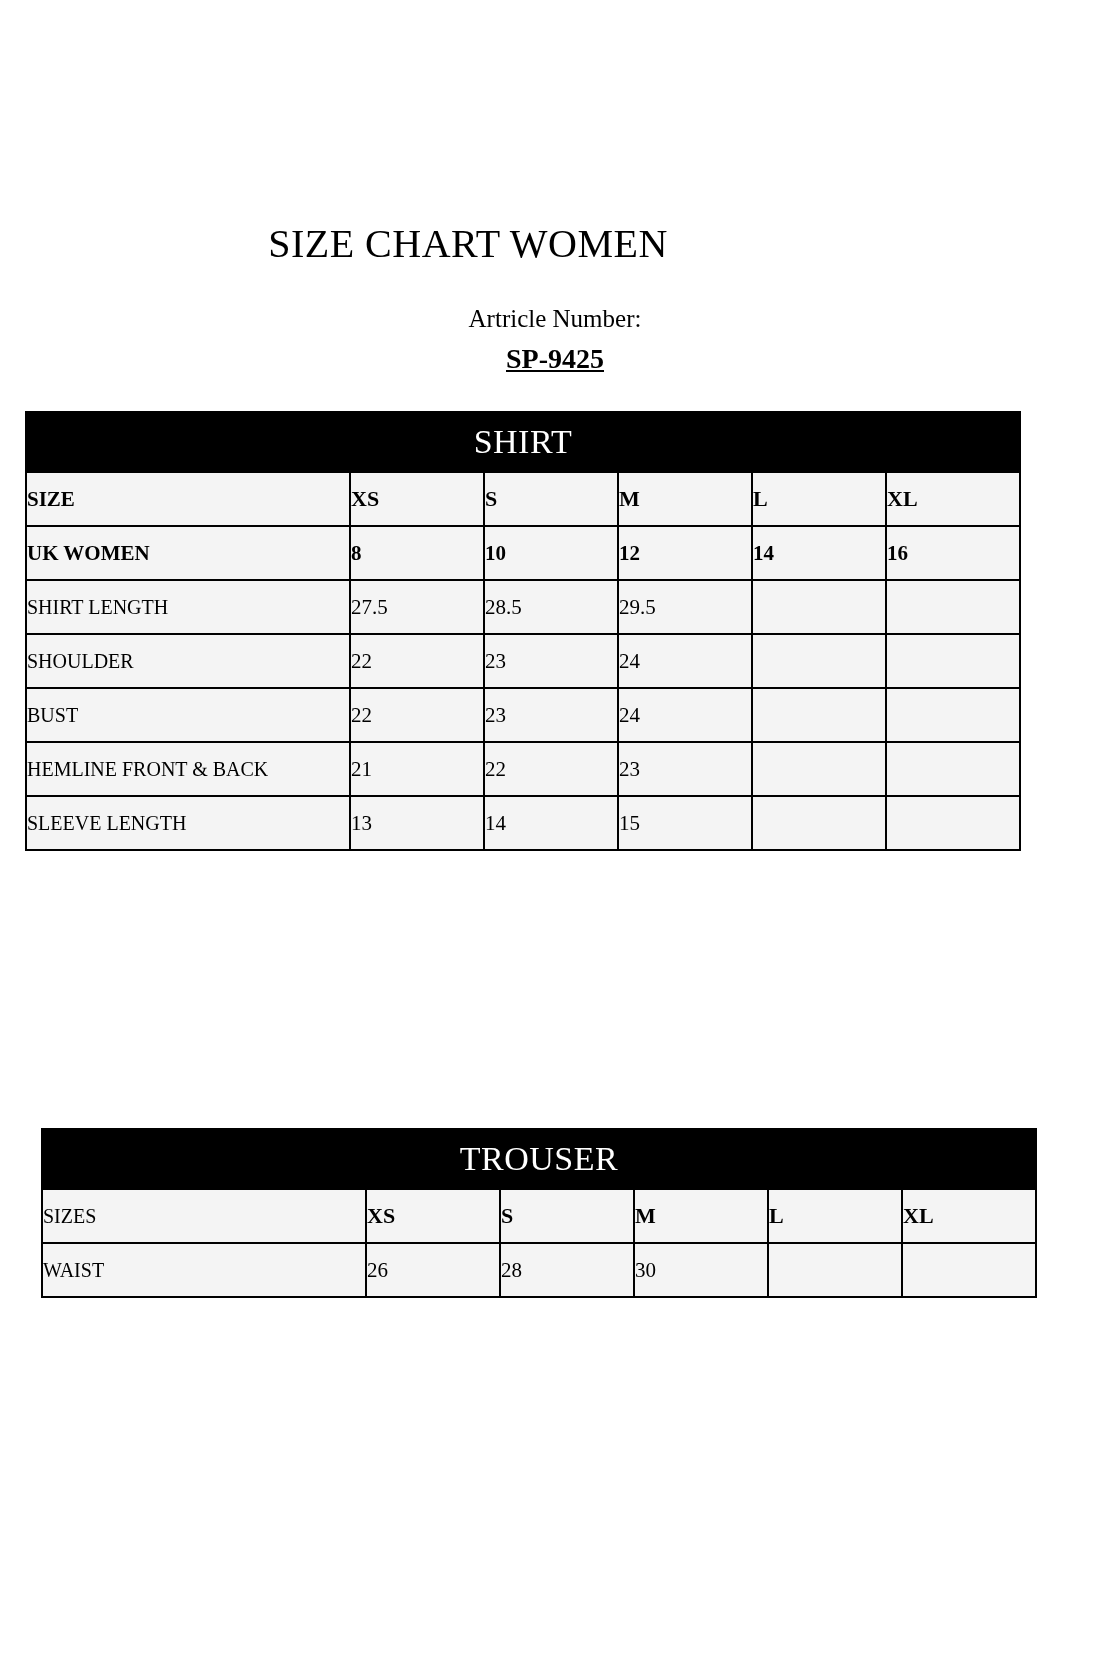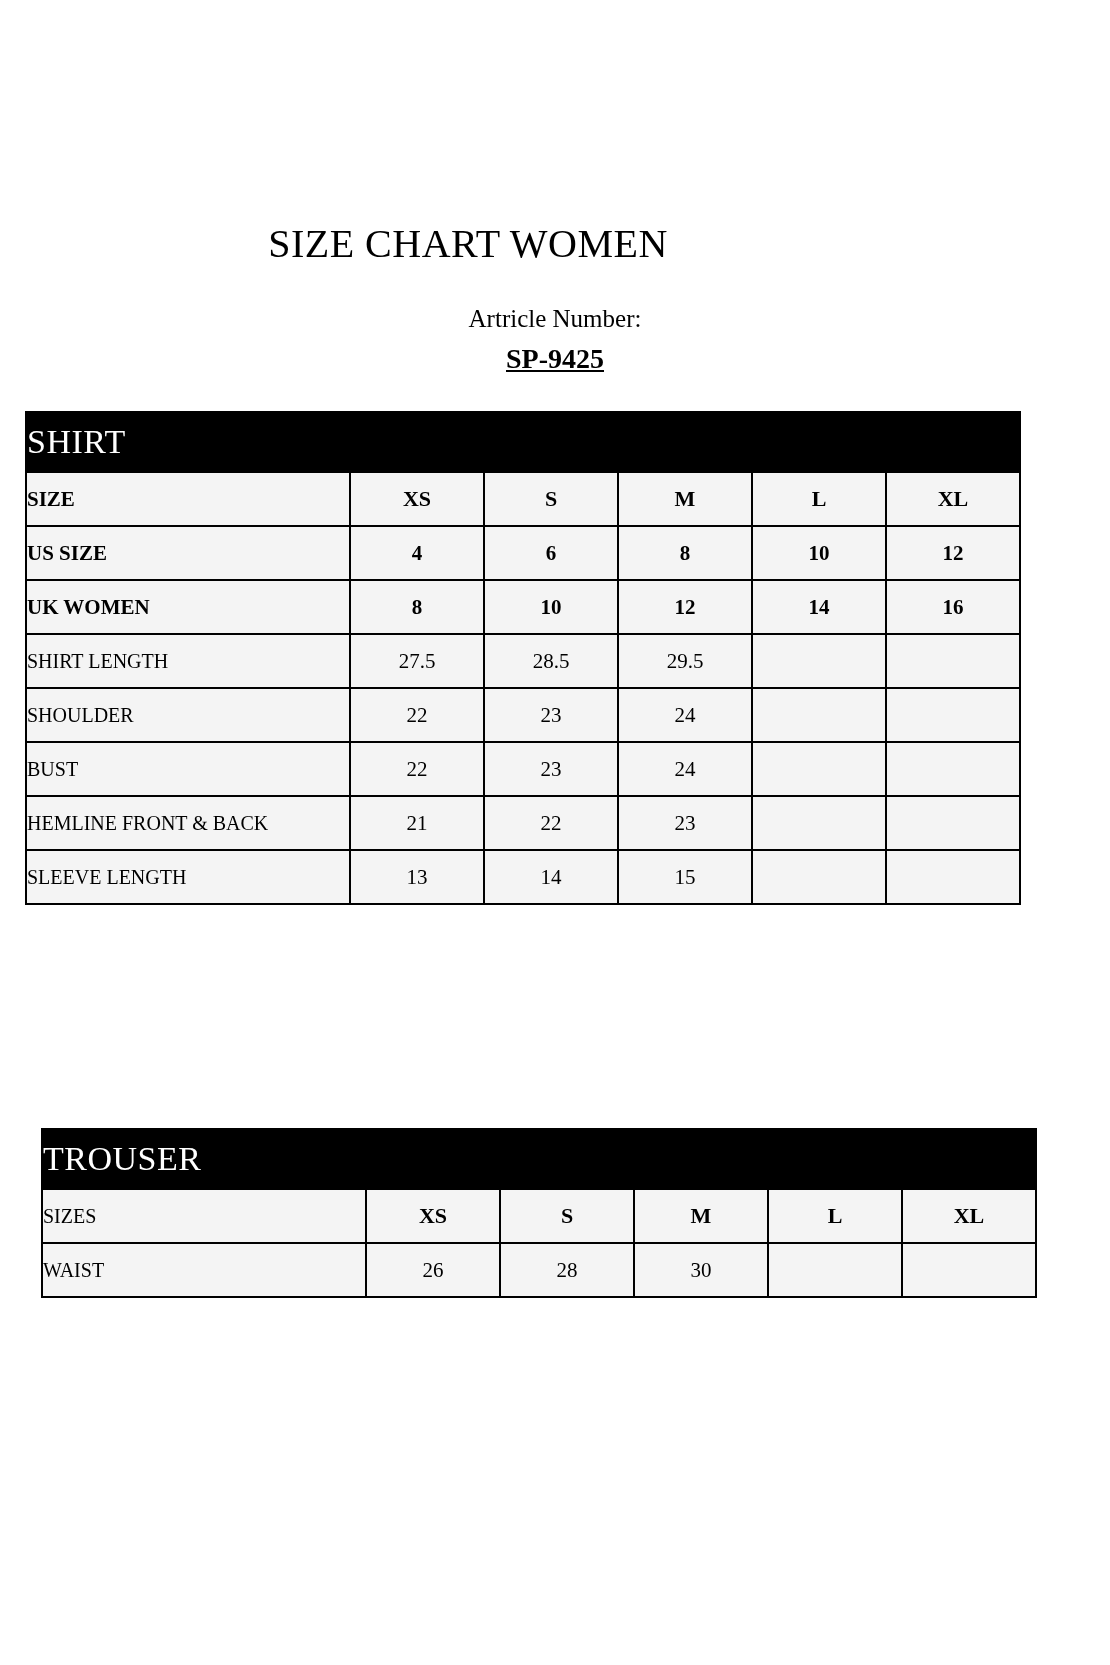--- a/index.html
+++ b/index.html
@@ -71,39 +71,39 @@
   table.size-table td,
   table.size-table th {
     border: 2px solid #000000;
     padding: 0;
     background: #f4f4f4;
   }
 
   tr.section-head td {
     background: #000000;
     color: #ffffff;
+    text-align: center;
     font-size: 34px;
     height: 58px;
     line-height: 58px;
     border: 2px solid #000000;
     font-weight: normal;
     letter-spacing: 0.5px;
   }
 
   td.label {
     text-align: left;
     padding-left: 6px;
     font-size: 20px;
     height: 52px;
     vertical-align: middle;
   }
   td.label.bold { font-weight: bold; font-size: 21px; }
 
   td.val {
-    text-align: center;
     font-size: 21px;
     height: 52px;
     vertical-align: middle;
   }
   td.val.bold { font-weight: bold; }
   td.val.hdr { font-weight: bold; font-size: 22px; }
 
   td.empty { background: #f4f4f4; }
 
   .col-label { width: 324px; }
@@ -141,28 +141,20 @@
           </tr>
           <tr>
             <td class="label bold">SIZE</td>
             <td class="val hdr">XS</td>
             <td class="val hdr">S</td>
             <td class="val hdr">M</td>
             <td class="val hdr">L</td>
             <td class="val hdr">XL</td>
           </tr>
           <tr>
-            <td class="label bold">US SIZE</td>
-            <td class="val bold">4</td>
-            <td class="val bold">6</td>
-            <td class="val bold">8</td>
-            <td class="val bold">10</td>
-            <td class="val bold">12</td>
-          </tr>
-          <tr>
             <td class="label bold">UK WOMEN</td>
             <td class="val bold">8</td>
             <td class="val bold">10</td>
             <td class="val bold">12</td>
             <td class="val bold">14</td>
             <td class="val bold">16</td>
           </tr>
           <tr>
             <td class="label">SHIRT LENGTH</td>
             <td class="val">27.5</td>

